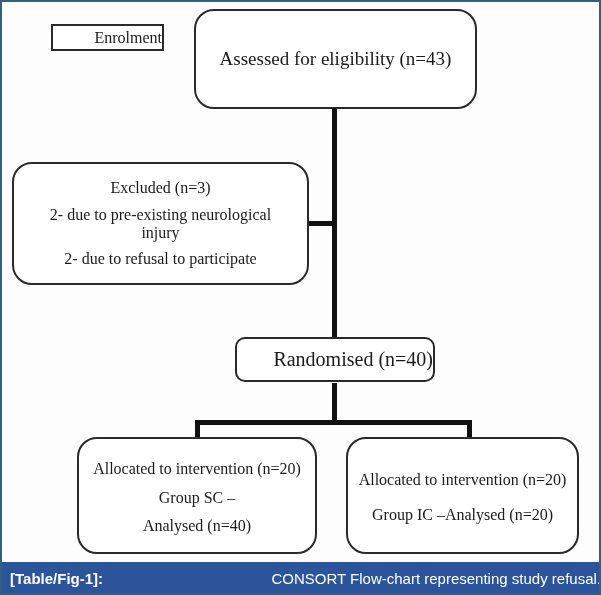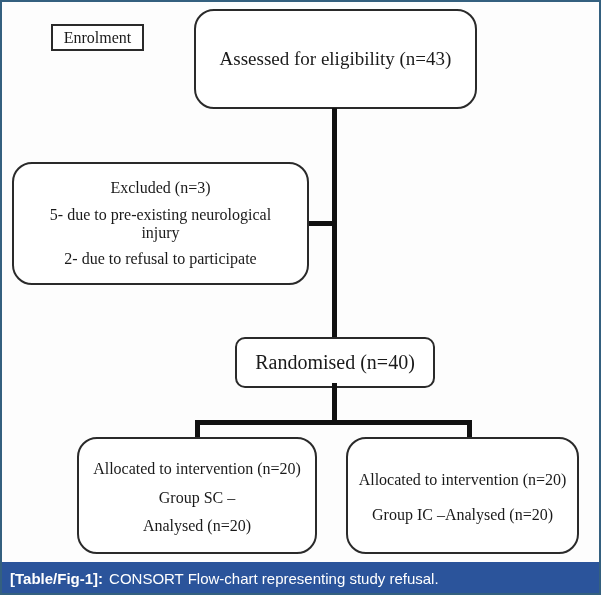--- a/index.html
+++ b/index.html
@@ -23,41 +23,43 @@
     box-sizing: border-box;
     background: #ffffff;
     border: 2px solid #2a2a2a;
     display: flex;
     flex-direction: column;
     align-items: center;
     justify-content: center;
     text-align: center;
   }
   .enrolment {
-    left: 49px; top: 22px; width: 93px; height: 27px;
+    left: 49px; top: 22px; width: 113px; height: 27px;
     border-radius: 0;
     font-size: 16px;
+    align-items: flex-end;
   }
   .assessed {
     left: 192px; top: 7px; width: 283px; height: 100px;
     border-radius: 20px;
     font-size: 19px;
     align-items: center;
   }
   .excluded {
     left: 10px; top: 160px; width: 297px; height: 123px;
     border-radius: 20px;
     font-size: 16px;
     justify-content: space-evenly;
     padding: 6px 22px;
   }
   .randomised {
-    left: 233px; top: 335px; width: 200px; height: 51px;
+    left: 233px; top: 335px; width: 200px; height: 45px;
     border-radius: 10px;
     font-size: 20px;
+    align-items: flex-end;
   }
   .alloc-left {
     left: 75px; top: 435px; width: 240px; height: 117px;
     border-radius: 20px;
     font-size: 16px;
     justify-content: space-evenly;
     padding: 10px 8px 6px 8px;
   }
   .alloc-right {
     left: 344px; top: 435px; width: 233px; height: 117px;
@@ -81,20 +83,21 @@
     left: -2px; bottom: -2px;
     width: 601px; height: 33px;
     background: #2b549b;
     color: #ffffff;
     font-family: "Liberation Sans", "DejaVu Sans", sans-serif;
     font-size: 15px;
     display: flex;
     align-items: center;
     padding-left: 10px;
     box-sizing: border-box;
+    justify-content: space-between;
   }
   .caption-label { font-weight: bold; margin-right: 6px; }
   .box span { display: block; }
 </style>
 </head>
 <body>
 
 <div class="frame">
 
   <div class="box enrolment">
@@ -103,37 +106,37 @@
 
   <div class="box assessed">
     <span>Assessed for eligibility (n=43)</span>
   </div>
 
   <div class="connector v-main-top"></div>
   <div class="connector h-excluded"></div>
 
   <div class="box excluded">
     <span>Excluded (n=3)</span>
-    <span>5- due to pre-existing neurological injury</span>
+    <span>2- due to pre-existing neurological injury</span>
     <span>2- due to refusal to participate</span>
   </div>
 
   <div class="box randomised">
     <span>Randomised (n=40)</span>
   </div>
 
   <div class="connector v-main-mid"></div>
   <div class="connector h-split"></div>
   <div class="connector v-stub-left"></div>
   <div class="connector v-stub-right"></div>
 
   <div class="box alloc-left">
     <span>Allocated to intervention (n=20)</span>
     <span>Group SC –</span>
-    <span>Analysed (n=20)</span>
+    <span>Analysed (n=40)</span>
   </div>
 
   <div class="box alloc-right">
     <span>Allocated to intervention (n=20)</span>
     <span>Group IC –Analysed (n=20)</span>
   </div>
 
   <div class="caption-bar">
     <span class="caption-label">[Table/Fig-1]:</span>
     <span class="caption-text">CONSORT Flow-chart representing study refusal.</span>

